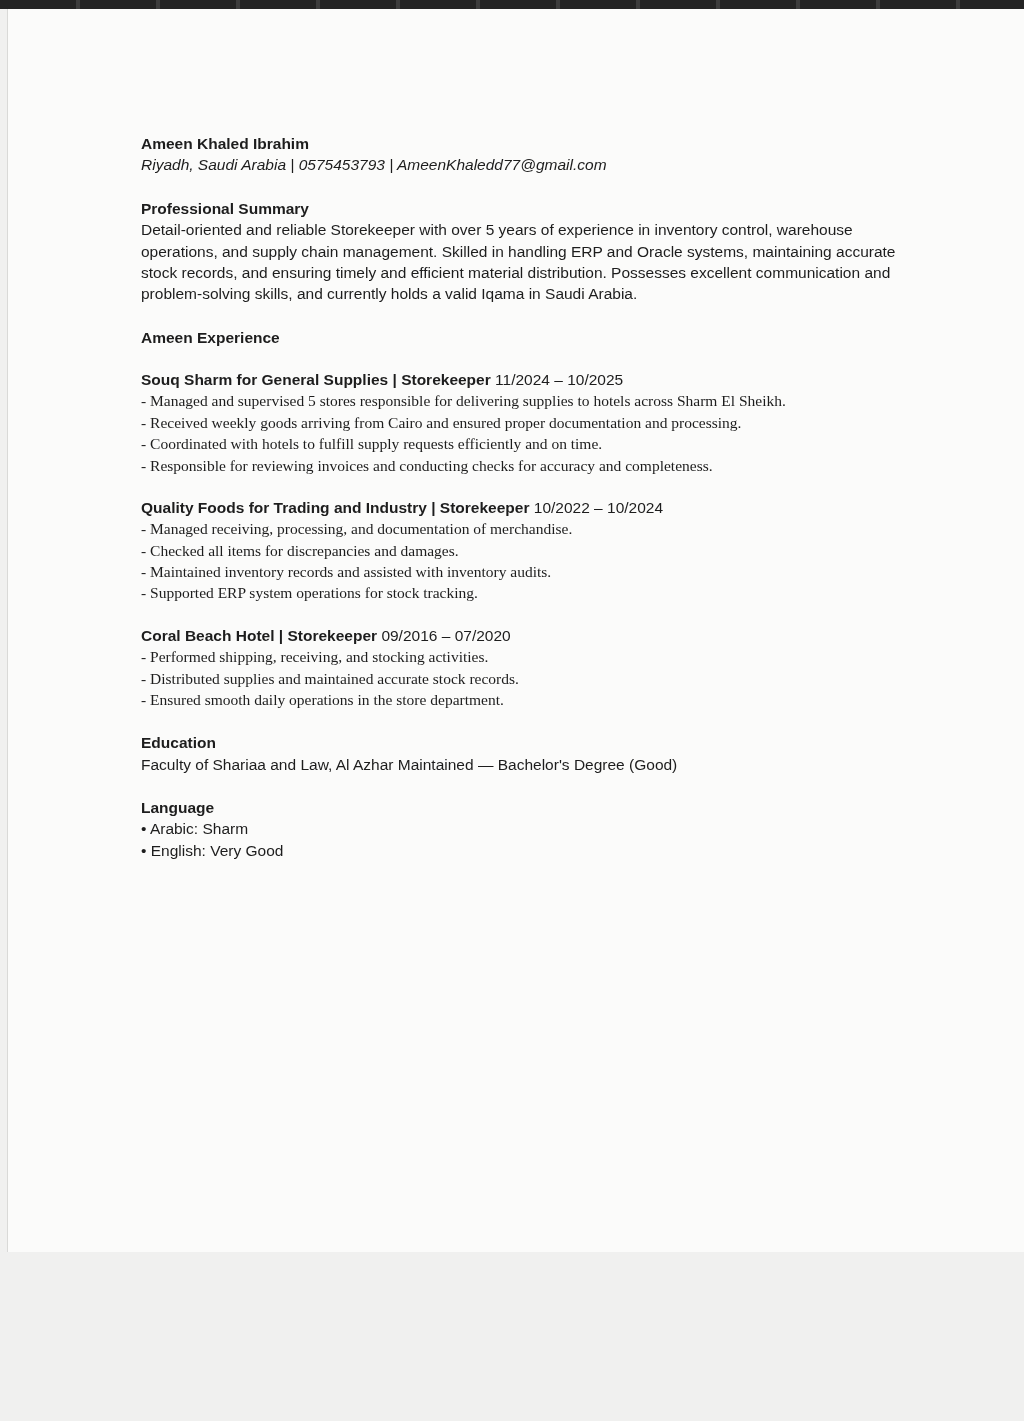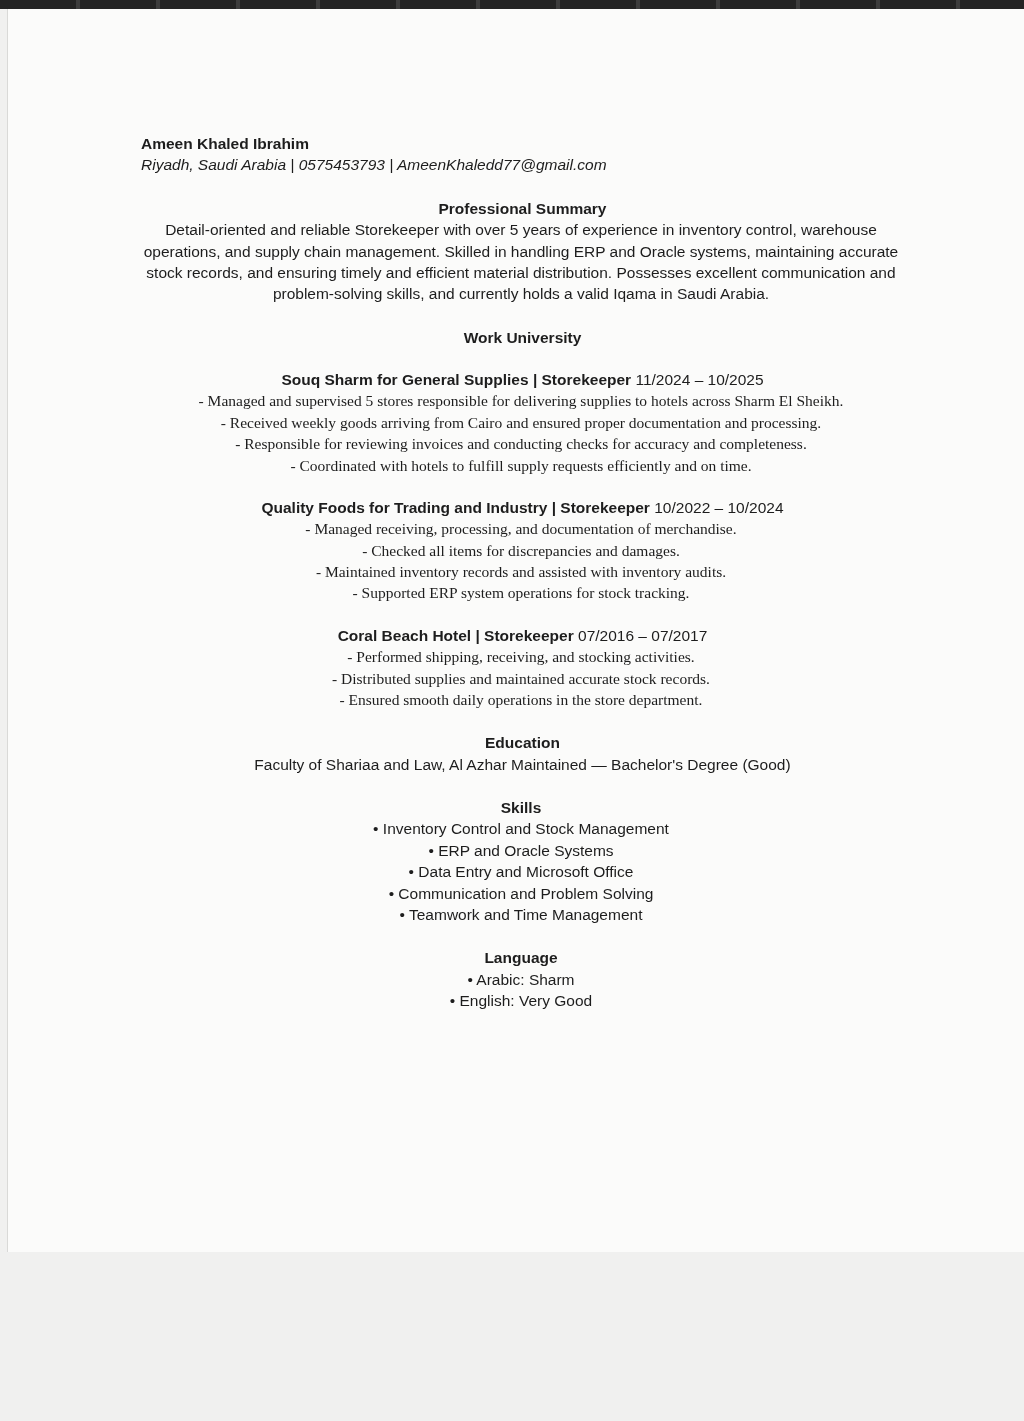--- a/index.html
+++ b/index.html
@@ -38,21 +38,20 @@
   .contact {
     margin-bottom: 22px;
     font-style: italic;
   }
   .section-heading {
     font-weight: bold;
     margin-bottom: 0;
   }
   .section {
     margin-bottom: 22px;
-    text-align: center;
   }
   .summary-text {
     max-width: 760px;
   }
   .job {
     margin-bottom: 21px;
   }
   .job:last-child {
     margin-bottom: 0;
   }
@@ -84,59 +83,51 @@
 
     <div class="name">Ameen Khaled Ibrahim</div>
     <div class="contact">Riyadh, Saudi Arabia | 0575453793 | AmeenKhaledd77@gmail.com</div>
 
     <div class="section">
       <div class="section-heading">Professional Summary</div>
       <div class="summary-text">Detail-oriented and reliable Storekeeper with over 5 years of experience in inventory control, warehouse operations, and supply chain management. Skilled in handling ERP and Oracle systems, maintaining accurate stock records, and ensuring timely and efficient material distribution. Possesses excellent communication and problem-solving skills, and currently holds a valid Iqama in Saudi Arabia.</div>
     </div>
 
     <div class="section">
-      <div class="section-heading exp-heading">Work University</div>
+      <div class="section-heading exp-heading">Ameen Experience</div>
 
       <div class="job">
         <div><span class="job-title">Souq Sharm for General Supplies | Storekeeper</span> <span class="job-dates">11/2024 – 10/2025</span></div>
         <div class="bullet-line">- Managed and supervised 5 stores responsible for delivering supplies to hotels across Sharm El Sheikh.</div>
         <div class="bullet-line">- Received weekly goods arriving from Cairo and ensured proper documentation and processing.</div>
+        <div class="bullet-line">- Coordinated with hotels to fulfill supply requests efficiently and on time.</div>
         <div class="bullet-line">- Responsible for reviewing invoices and conducting checks for accuracy and completeness.</div>
-        <div class="bullet-line">- Coordinated with hotels to fulfill supply requests efficiently and on time.</div>
       </div>
 
       <div class="job">
         <div><span class="job-title">Quality Foods for Trading and Industry | Storekeeper</span> <span class="job-dates">10/2022 – 10/2024</span></div>
         <div class="bullet-line">- Managed receiving, processing, and documentation of merchandise.</div>
         <div class="bullet-line">- Checked all items for discrepancies and damages.</div>
         <div class="bullet-line">- Maintained inventory records and assisted with inventory audits.</div>
         <div class="bullet-line">- Supported ERP system operations for stock tracking.</div>
       </div>
 
       <div class="job">
-        <div><span class="job-title">Coral Beach Hotel | Storekeeper</span> <span class="job-dates">07/2016 – 07/2017</span></div>
+        <div><span class="job-title">Coral Beach Hotel | Storekeeper</span> <span class="job-dates">09/2016 – 07/2020</span></div>
         <div class="bullet-line">- Performed shipping, receiving, and stocking activities.</div>
         <div class="bullet-line">- Distributed supplies and maintained accurate stock records.</div>
         <div class="bullet-line">- Ensured smooth daily operations in the store department.</div>
       </div>
     </div>
 
     <div class="section">
       <div class="section-heading">Education</div>
       <div>Faculty of Shariaa and Law, Al Azhar Maintained — Bachelor's Degree (Good)</div>
     </div>
 
-    <div class="section plain-list">
-      <div class="section-heading">Skills</div>
-      <div>• Inventory Control and Stock Management</div>
-      <div>• ERP and Oracle Systems</div>
-      <div>• Data Entry and Microsoft Office</div>
-      <div>• Communication and Problem Solving</div>
-      <div>• Teamwork and Time Management</div>
-    </div>
 
     <div class="section plain-list">
       <div class="section-heading">Language</div>
       <div>• Arabic: Sharm</div>
       <div>• English: Very Good</div>
     </div>
 
   </div>
 </div>
 

